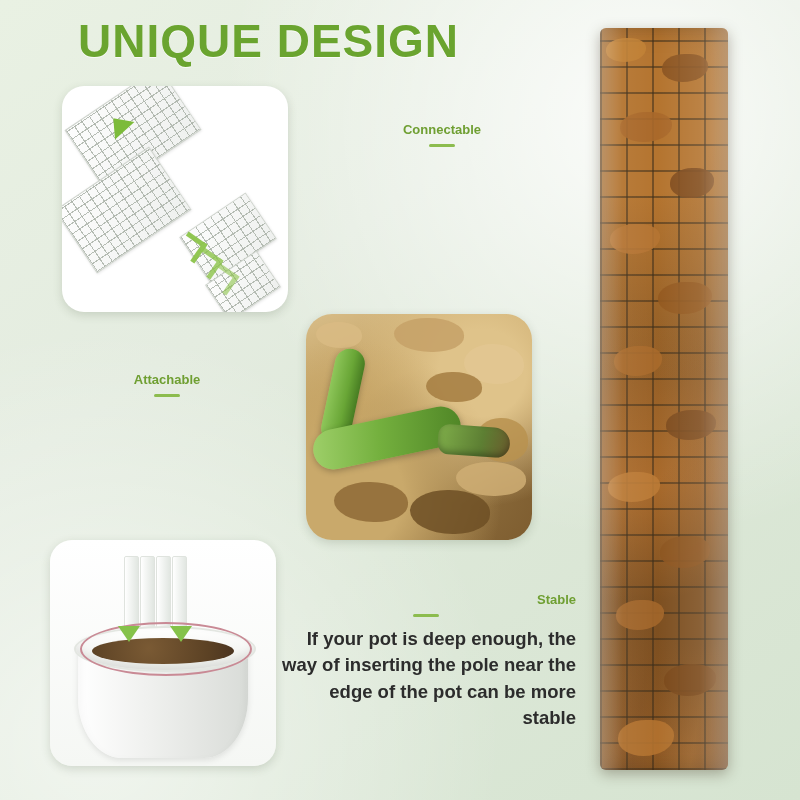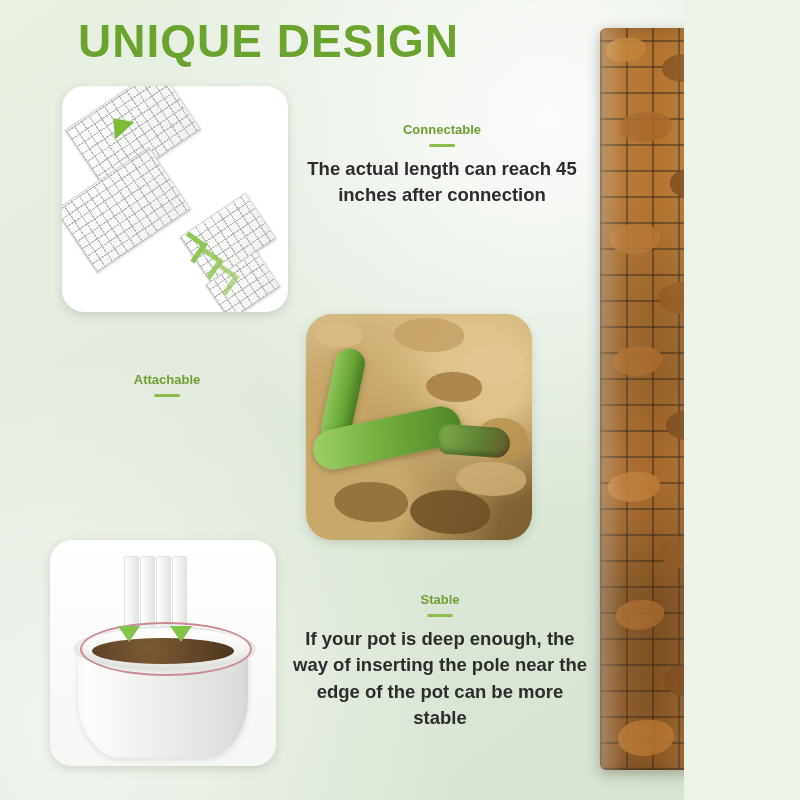--- a/index.html
+++ b/index.html
@@ -9,21 +9,21 @@
   body {
     width: 800px;
     height: 800px;
     overflow: hidden;
     font-family: "Liberation Sans", sans-serif;
     background: #eef3e7;
   }
 
   #page {
     position: relative;
-    width: 684px;
+    width: 800px;
     height: 800px;
     background:
       radial-gradient(circle at 80% 15%, rgba(255,255,255,0.85) 0%, rgba(255,255,255,0.0) 45%),
       radial-gradient(circle at 12% 92%, rgba(255,255,255,0.6) 0%, rgba(255,255,255,0.0) 40%),
       linear-gradient(145deg, #e9f1e3 0%, #e4ece0 35%, #dde8d8 60%, #d6e4d1 100%);
     overflow: hidden;
   }
 
   
   #title {
@@ -215,21 +215,21 @@
     color: #2c2c2c;
     font-size: 18.5px;
     font-weight: bold;
     line-height: 1.42;
   }
   .center { text-align: center; }
   .center .rule { margin-left: auto; margin-right: auto; }
 
   #block-connect { left: 292px; top: 122px; width: 300px; }
   #block-attach  { left: 22px;  top: 372px; width: 290px; }
-  #block-stable  { left: 290px; top: 592px; width: 300px; }
+  #block-stable  { left: 276px; top: 592px; width: 300px; text-align: right; }
 
   
   #pole {
     position: absolute;
     left: 600px;
     top: 28px;
     width: 128px;
     height: 742px;
     border-radius: 6px;
     background:
@@ -268,21 +268,20 @@
     <div class="grid-panel" id="gp4"></div>
     <div class="arrow-green" id="ar1"></div>
     <div class="chev" id="ch1"></div>
     <div class="chev" id="ch2"></div>
     <div class="chev" id="ch3"></div>
   </div>
 
   <div class="block center" id="block-connect">
     <div class="heading">Connectable</div>
     <div class="rule"></div>
-    <div class="body">The actual length can reach 45  inches after connection</div>
   </div>
 
   <div class="card rounded-photo" id="card-attach">
     <div class="moss-fleck" style="left:10px;  top:8px;   width:46px; height:26px; background:#d9bb84;"></div>
     <div class="moss-fleck" style="left:88px;  top:4px;   width:70px; height:34px; background:#c6a167;"></div>
     <div class="moss-fleck" style="left:158px; top:30px;  width:60px; height:40px; background:#e3c792;"></div>
     <div class="moss-fleck" style="left:120px; top:58px;  width:56px; height:30px; background:#a47c41;"></div>
     <div class="moss-fleck" style="left:170px; top:104px; width:52px; height:44px; background:#b9924f;"></div>
     <div class="moss-fleck" style="left:28px;  top:168px; width:74px; height:40px; background:#8e6a36;"></div>
     <div class="moss-fleck" style="left:104px; top:176px; width:80px; height:44px; background:#6d4f24;"></div>

